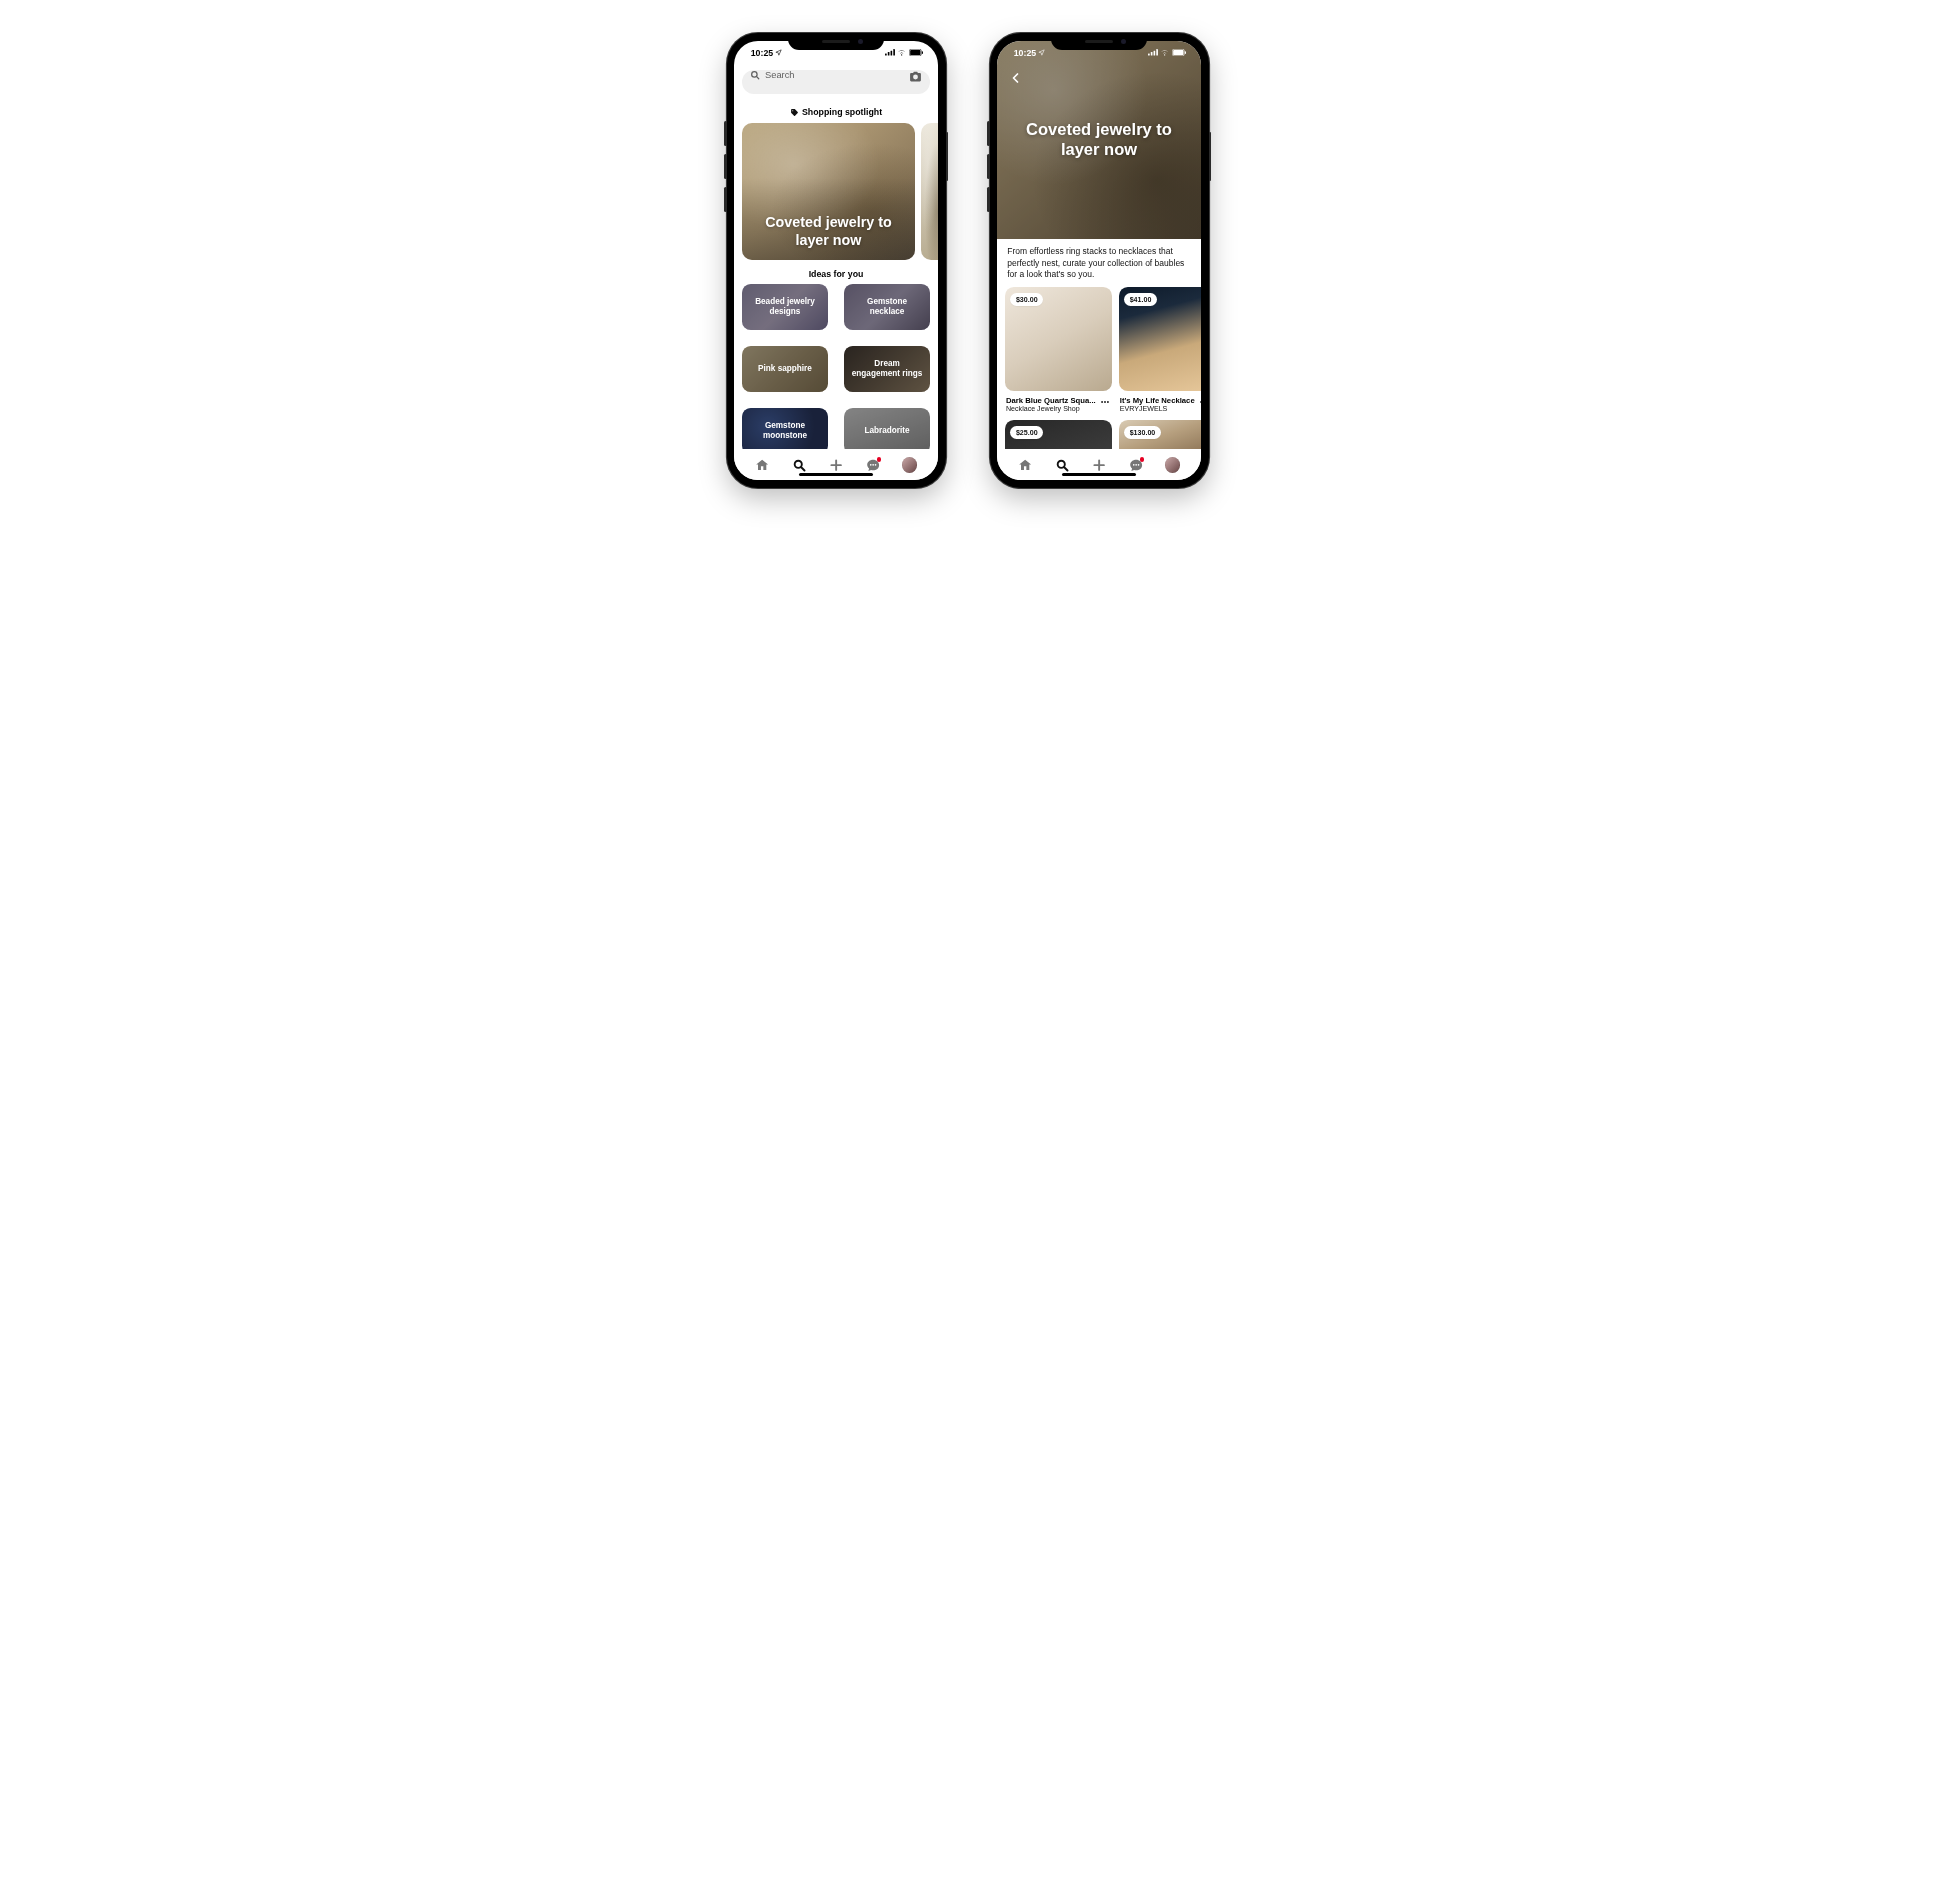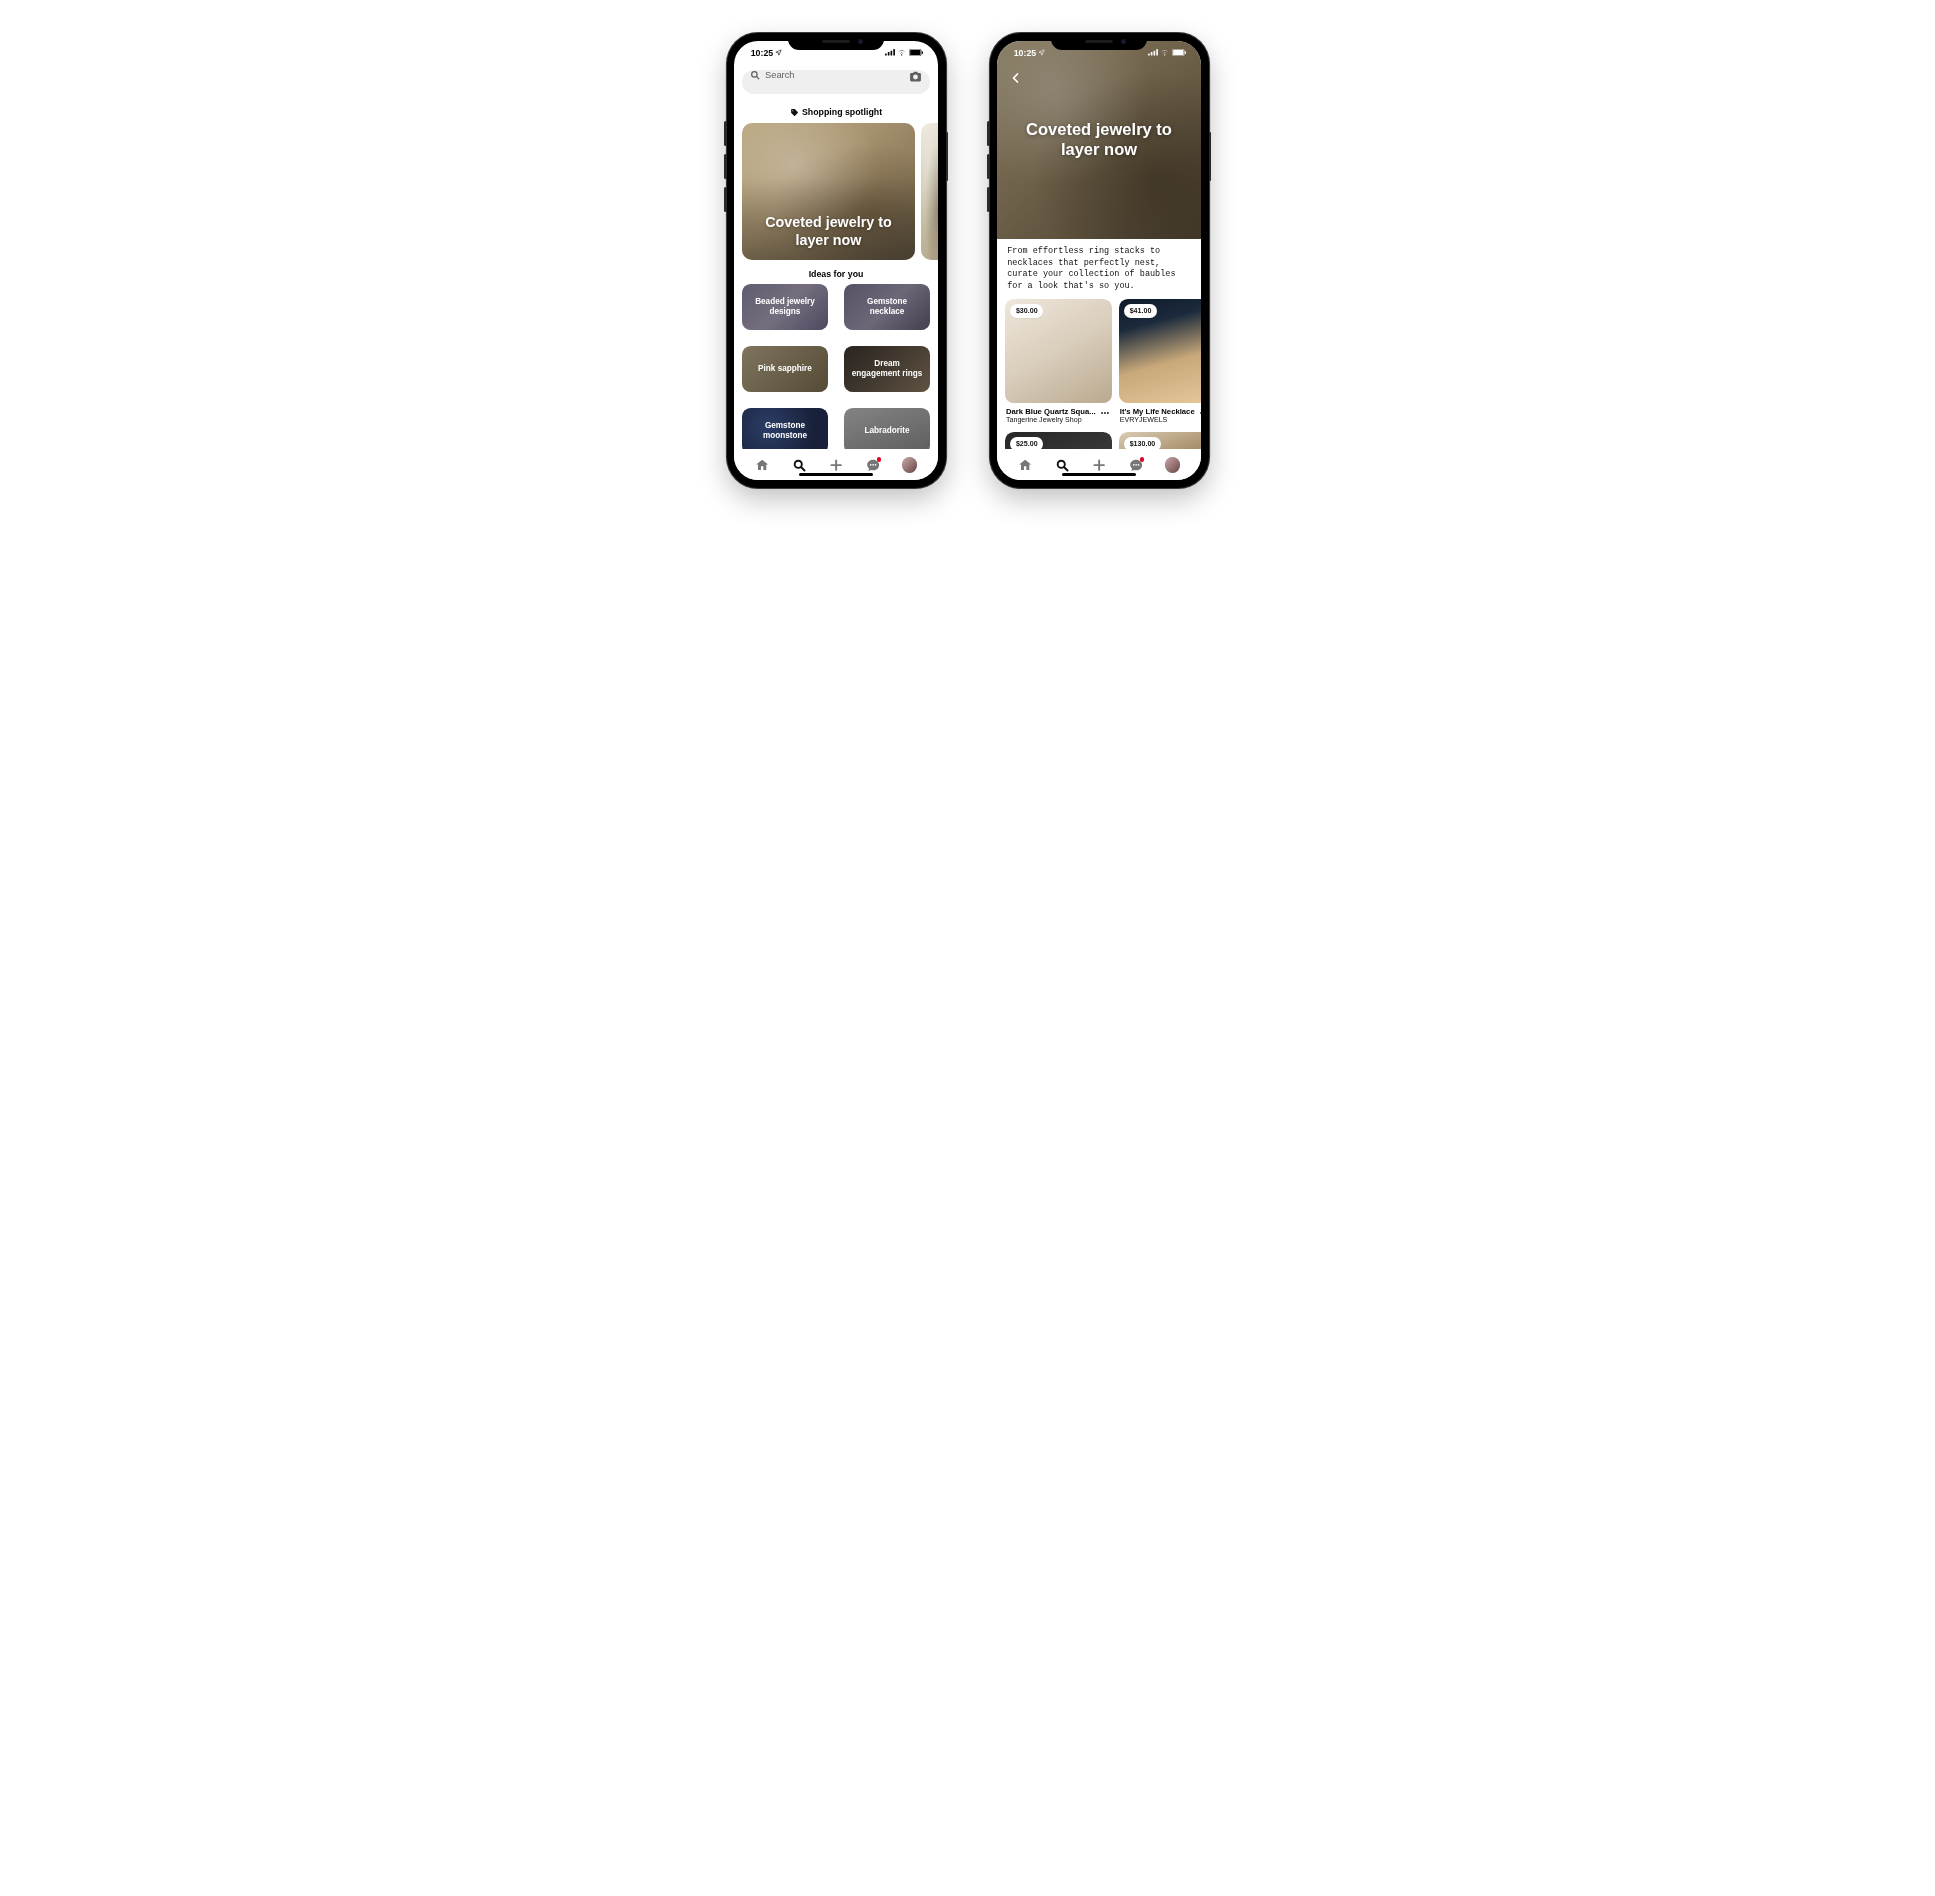--- a/index.html
+++ b/index.html
@@ -123,21 +123,21 @@
     position:relative; height:198px; color:#fff;
     display:flex; align-items:center; justify-content:center; text-align:center;
     padding: 0 16.5px;
   }
   .detail-hero .bg{position:absolute; inset:0; background:linear-gradient(140deg,#b3a27e 0%, #9d8b6a 35%, #7d6d52 70%, #5e513d 100%);}
   .detail-hero .bg::after{content:"";position:absolute;inset:0;background:radial-gradient(ellipse at 28% 25%, rgba(255,255,255,.28), transparent 45%), radial-gradient(ellipse at 78% 70%, rgba(40,30,15,.4), transparent 55%);}
   .detail-hero .shade{position:absolute;inset:0;background:rgba(0,0,0,.25);}
   .detail-hero h1{position:relative;font-size:16.5px;font-weight:700;line-height:1.2;text-shadow:0 1.1px 4.4px rgba(0,0,0,.4);}
   .back-btn{ position:absolute; top:27.4px; left:8.8px; z-index:20; width:20px; height:20px; display:flex;align-items:center;justify-content:center;color:#fff;}
   .phone2 .status-bar{ position:absolute; top:0; left:0; right:0; z-index:15;}
-  .desc{ padding:7.7px 10px 6.6px; font-size:8.5px; line-height:1.35; color:#111;font-family:Liberation Mono, monospace;}
+  .desc{ padding:7.7px 10px 6.6px; font-size:8.5px; line-height:1.35; color:#111;}
   .product-grid{ display:grid; grid-template-columns:1fr 1fr; gap:7.7px 6.6px; padding:0 7.7px 22px;}
   .product{}
   .product .thumb{
     position:relative; border-radius:8.8px; overflow:hidden; height:104px;
   }
   .thumb .bg{position:absolute;inset:0;}
   .tb-a{background:linear-gradient(150deg,#efe7dc,#d9cdbb,#b9a98f);}
   .tb-b{background:linear-gradient(165deg,#0d1a2a 0%,#1b2a3c 25%, #c9a97a 60%, #e6c79a 100%);}
   .tb-c{background:linear-gradient(160deg,#272727,#3c3c3c);}
   .tb-d{background:linear-gradient(160deg,#d9cbb4,#b69f7e,#8c7355);}
@@ -344,21 +344,21 @@
 
         <div class="product-grid">
           <div class="product">
             <div class="thumb">
                 <div class="bg tb-a"></div>
               <div class="price-badge">$30.00</div>
             </div>
             <div class="meta">
               <div class="txt">
                 <div class="title">Dark Blue Quartz Squa...</div>
-                <div class="seller">Tangerine Jewelry Shop</div>
+                <div class="seller">Necklace Jewelry Shop</div>
               </div>
               <div class="more">
                 <svg width="10" height="10" viewBox="0 0 24 24">
                     <circle cx="5" cy="12" r="2.2" fill="currentColor"></circle>
                     <circle cx="12" cy="12" r="2.2" fill="currentColor"></circle>
                     <circle cx="19" cy="12" r="2.2" fill="currentColor"></circle>
                   </svg>
               </div>
             </div>
           </div>

